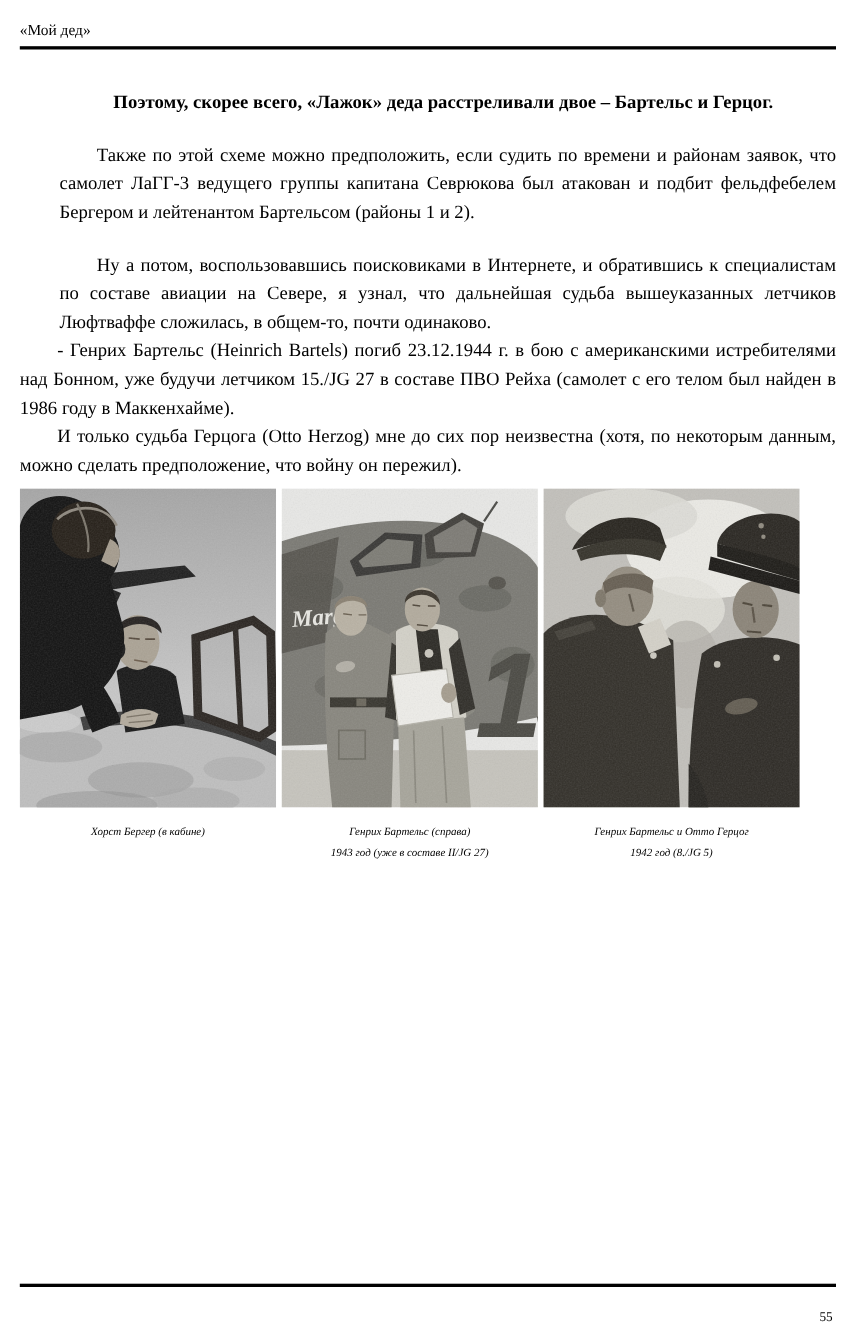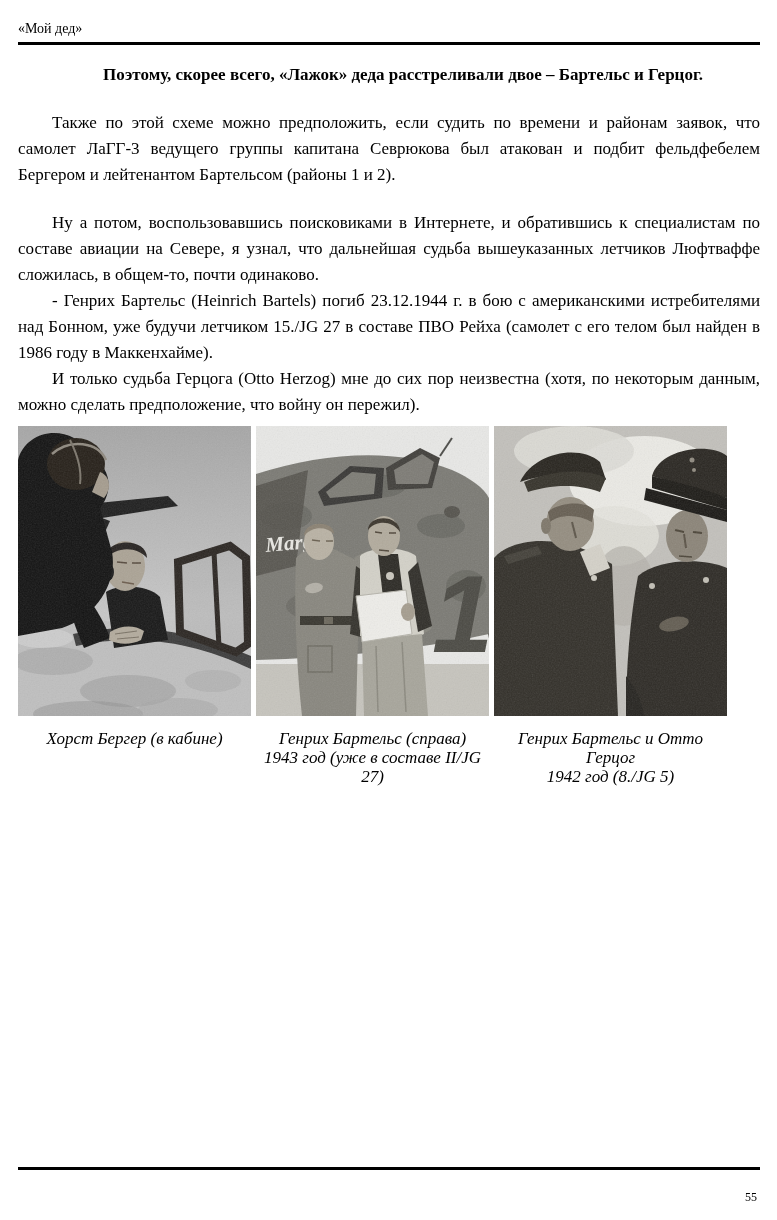--- a/index.html
+++ b/index.html
@@ -6,36 +6,36 @@
   body { width:777px; font-family:"Liberation Serif", serif; color:#000; }
   .page {
     box-sizing:border-box; width:777px; height:1220px;
     padding:20px 17px 14px 18px;
     display:flex; flex-direction:column; background:#fff; overflow:hidden;
   }
   .header-title { font-size:14px; line-height:17px; }
   .rule { height:3px; background:#000; }
   .header-rule { margin-top:5px; }
   .doc-heading {
-    margin:17px 0 0 28px; font-size:17px; line-height:26px;
+    margin:35px 0 0 28px; font-size:17px; line-height:26px;
     font-weight:bold; text-align:center;
   }
   .par {
     margin:0; font-size:17px; line-height:26px;
     text-align:justify; text-indent:34px;
   }
-  .sp-lg { margin-top:22px; }
+  .sp-lg { margin-top:22px;margin-left:36px; }
   .sp-md { margin-top:18px; }
   .photo-row { display:flex; gap:5px; margin-top:8px; }
   .photo { width:233px; height:290px; }
   .photo svg { display:block; width:233px; height:290px; }
   .caption-row { display:flex; gap:5px; margin-top:13px; }
   .caption {
     width:233px; text-align:center; font-style:italic;
-    font-size:17px; line-height:19px;
+    font-size:10px; line-height:19px;
   }
   .footer { margin-top:auto; }
   .page-number {
     text-align:right; font-size:12px; line-height:17px;
     margin-top:19px; padding-right:3px;
   }
   .defs-holder { position:absolute; width:0; height:0; overflow:hidden; }
 </style>
 </head>
 <body>

